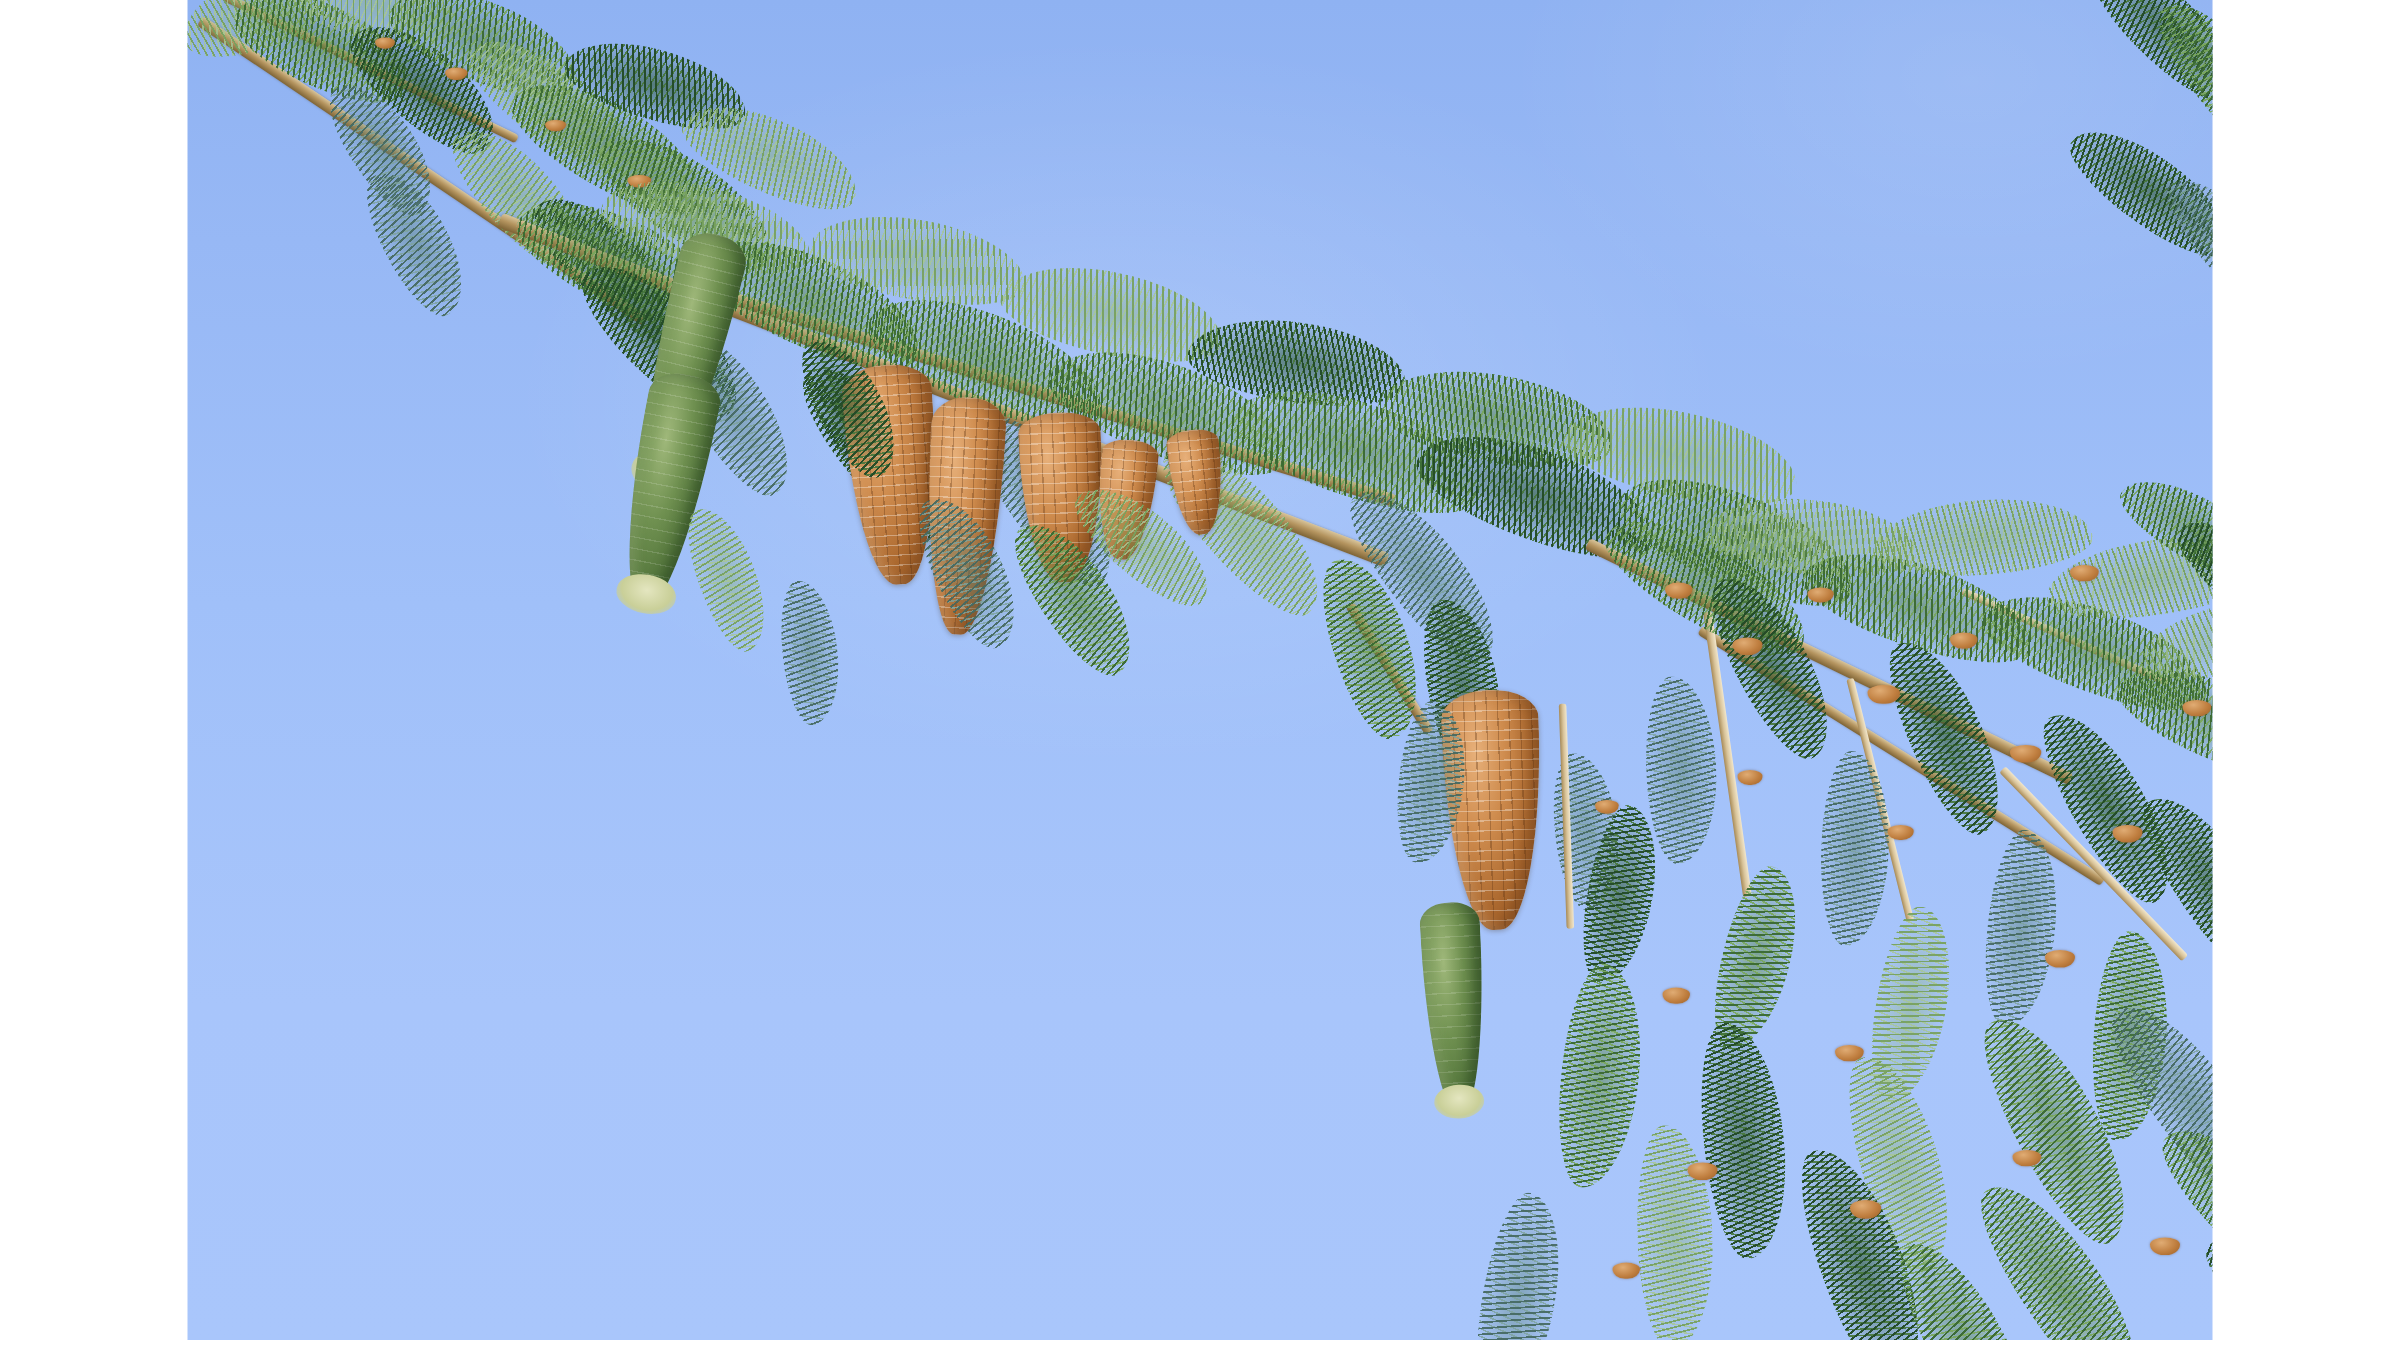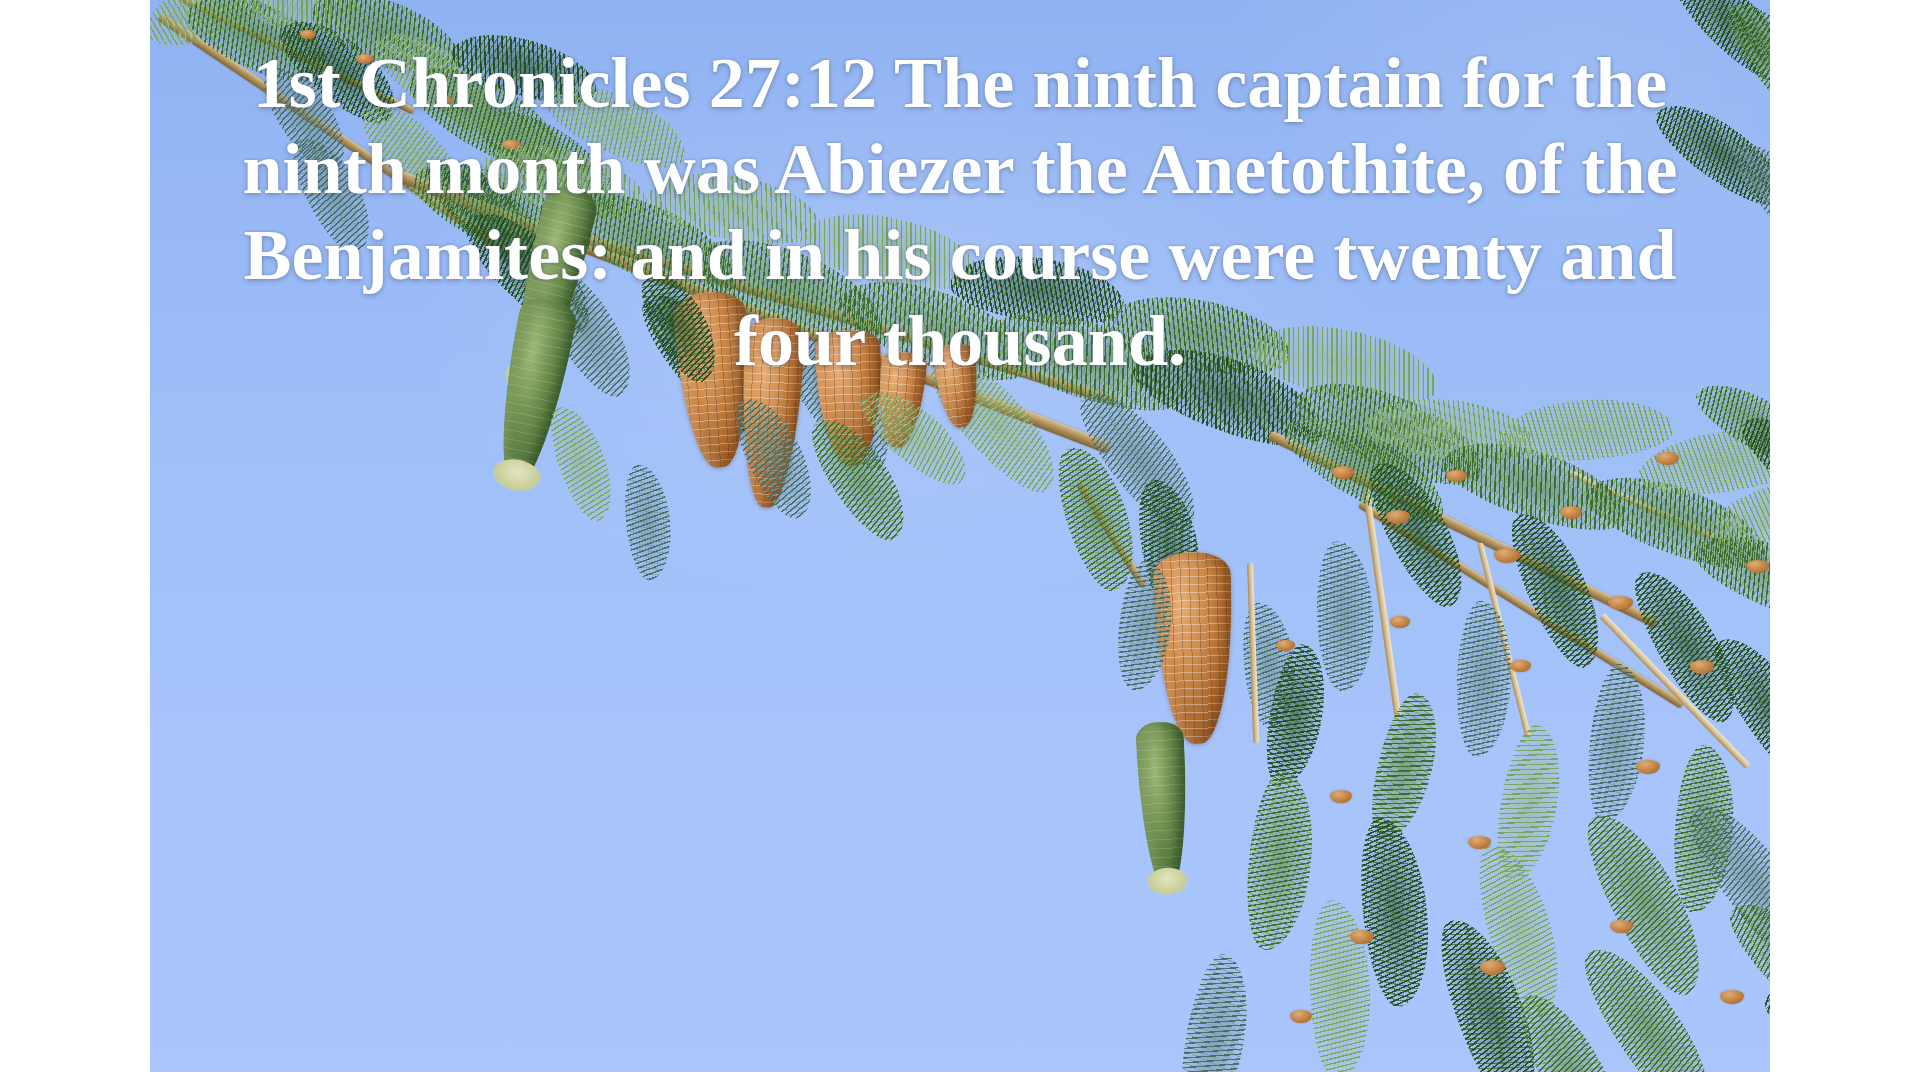--- a/index.html
+++ b/index.html
@@ -376,15 +376,14 @@
       <div class="spray" style="left:1540px; top:400px; width:140px; height:50px; transform:rotate(30deg);"></div>
       <div class="spray dark" style="left:1580px; top:440px; width:140px; height:50px; transform:rotate(40deg);"></div>
     </div>
 
     <div>
       <div class="spray light" style="left:372px; top:440px; width:120px; height:46px; transform:rotate(70deg);"></div>
       <div class="spray blue" style="left:440px; top:500px; width:116px; height:44px; transform:rotate(84deg);"></div>
     </div>
   </div>
 
-  <div id="verse">1st Chronicles 27:12 The ninth captain for the ninth month was Abiezer the Anetothite, of the Benjamites: and in his course were twenty and four thousand.</div>
 
 </div>
 
 </body></html>

